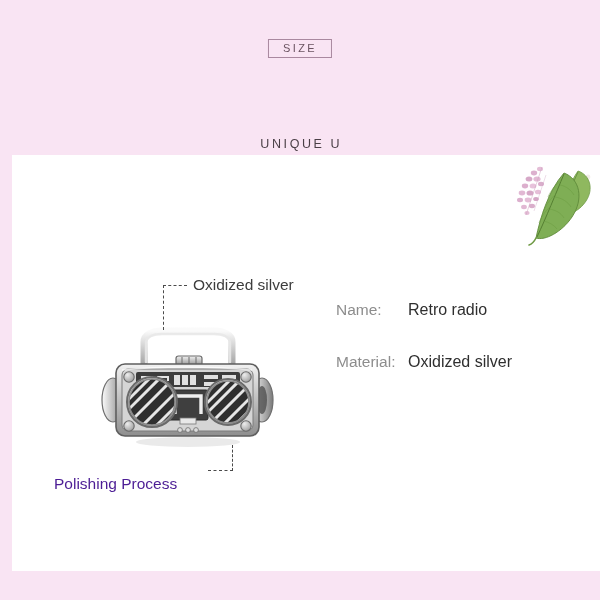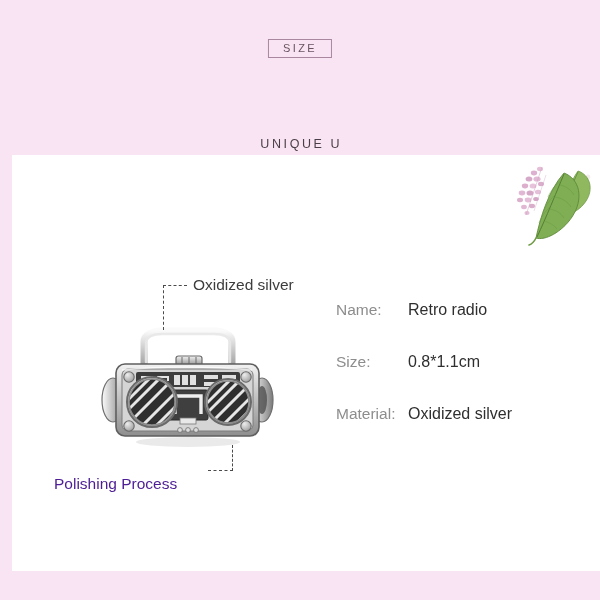--- a/index.html
+++ b/index.html
@@ -317,22 +317,18 @@
   <div class="leader leader-v callout-bot-v"></div>
   <div class="leader leader-h callout-bot-h"></div>
   <div class="callout-bot-label">Polishing Process</div>
 
   <div class="specs">
     <div class="spec-row">
       <div class="spec-label">Name:</div>
       <div class="spec-value">Retro radio</div>
     </div>
     <div class="spec-row">
-      <div class="spec-label">Size:</div>
-      <div class="spec-value">0.8*1.1cm</div>
-    </div>
-    <div class="spec-row">
       <div class="spec-label">Material:</div>
       <div class="spec-value">Oxidized silver</div>
     </div>
   </div>
 
 </div>
 
 </body></html>

